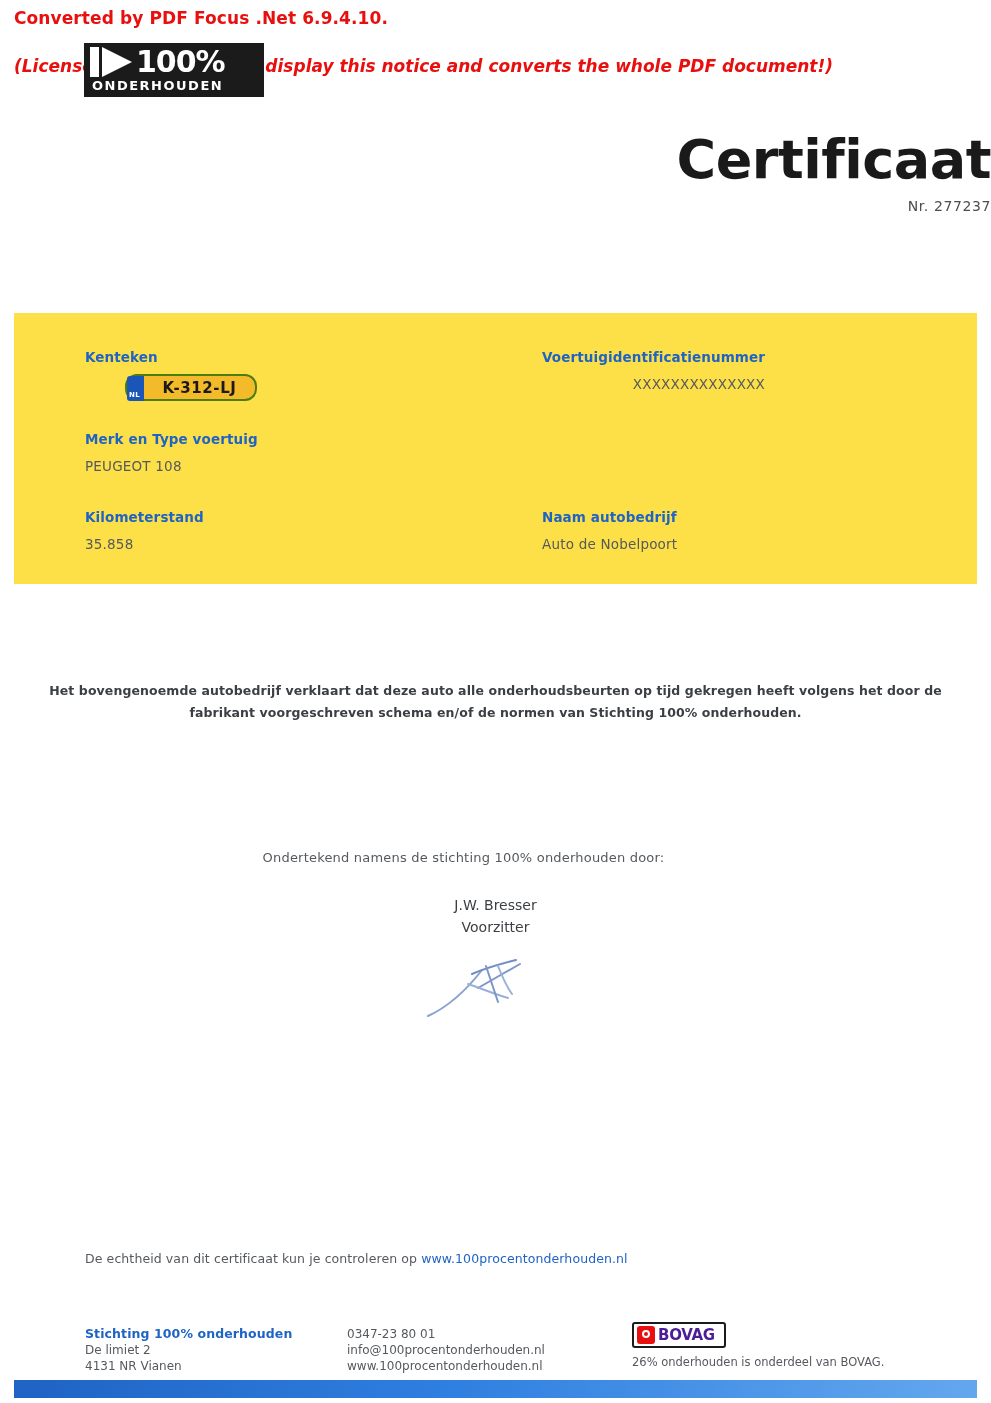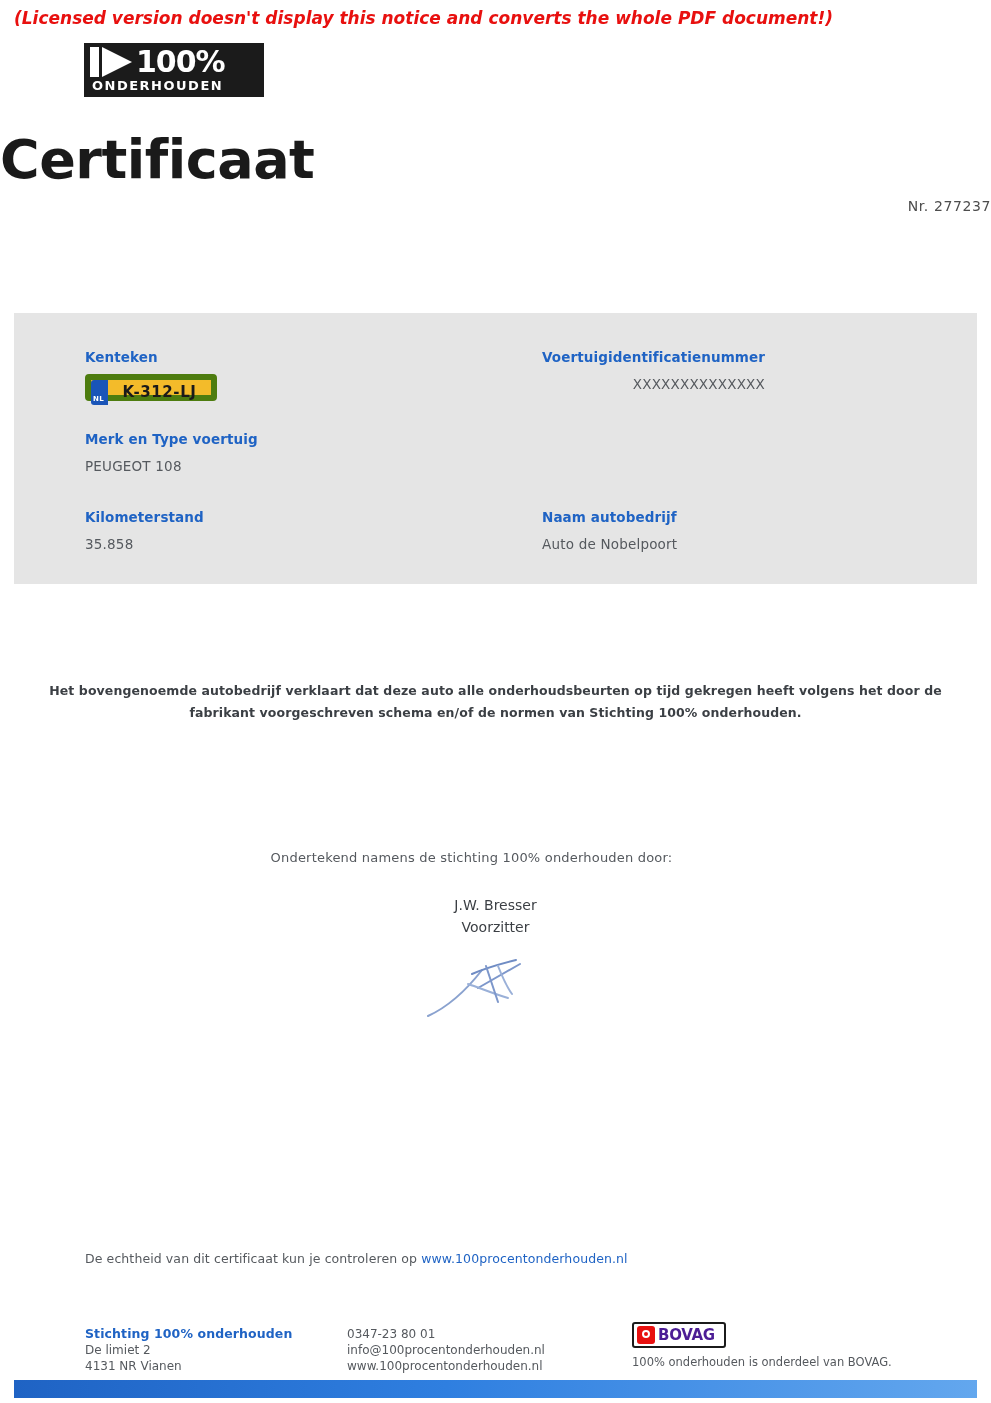--- a/index.html
+++ b/index.html
@@ -94,21 +94,21 @@
     font-size: 13px;
     letter-spacing: 1.5px;
   }
 
   
   .title {
     position: absolute;
     left: 0;
     top: 128px;
     width: 991px;
-    text-align: left;
+    text-align: right;
     font-size: 54px;
     font-weight: bold;
     color: #1a1a1a;
     letter-spacing: -0.5px;
   }
   .subtitle {
     position: absolute;
     left: 0;
     top: 198px;
     width: 991px;
@@ -118,21 +118,21 @@
     letter-spacing: 0.6px;
   }
 
   
   .panel {
     position: absolute;
     left: 14px;
     top: 313px;
     width: 963px;
     height: 271px;
-    background: #e5e5e5;
+    background: #fde047;
   }
   .field {
     position: absolute;
   }
   .field-label {
     font-size: 13.5px;
     font-weight: bold;
     color: #1f63c4;
     letter-spacing: 0.1px;
     white-space: nowrap;
@@ -152,24 +152,25 @@
   .f-vin      { left: 528px; top: 36px; text-align: right; }
   .f-datum    { left: 528px; top: 118px; }
   .f-bedrijf  { left: 528px; top: 196px; }
 
   
   .plate {
     margin-top: 9px;
     width: 132px;
     height: 27px;
     background: #f3bb2a;
-    border: 6px solid #4d7c0f;
-    border-radius: 4px;
+    border: 2px solid #4d7c0f;
+    border-radius: 12px;
     position: relative;
     box-sizing: border-box;
+    margin-left: 40px;
   }
   .plate-eu {
     position: absolute;
     left: 0;
     top: 0;
     width: 17px;
     height: 25px;
     background: #1a55b8;
     border-radius: 3px 0 0 3px;
   }
@@ -213,21 +214,20 @@
   
   .sig-intro {
     position: absolute;
     left: 0;
     top: 850px;
     width: 927px;
     text-align: center;
     font-size: 13px;
     color: #55595e;
     letter-spacing: 0.2px;
-    margin-left: 8px;
   }
   .sig-name {
     position: absolute;
     left: 0;
     top: 894px;
     width: 991px;
     text-align: center;
     font-size: 14px;
     color: #3b3f44;
     line-height: 22px;
@@ -335,20 +335,21 @@
     top: 1380px;
     width: 963px;
     height: 18px;
     background: linear-gradient(to right, #1f63c4 0%, #2f7fe0 45%, #63a7ee 100%);
   }
 </style>
 </head>
 <body>
 
 <div class="notice">
+  <p class="notice-line1">Converted by PDF Focus .Net 6.9.4.10.</p>
   <p class="notice-line2">(Licensed version doesn't display this notice and converts the whole PDF document!)</p>
 </div>
 
 <div class="logo">
   <div class="logo-shape">
     <div class="bar"></div>
     <div class="wedge"></div>
   </div>
   <div class="logo-100">100%</div>
   <div class="logo-sub">ONDERHOUDEN</div>
@@ -424,16 +425,16 @@
   <div>0347-23 80 01</div>
   <div>info@100procentonderhouden.nl</div>
   <div>www.100procentonderhouden.nl</div>
 </div>
 
 <div class="footer-col3">
   <div class="bovag">
     <div class="bovag-dot"></div>
     <div class="bovag-text">BOVAG</div>
   </div>
-  <div class="bovag-note">100% onderhouden is onderdeel van BOVAG.</div>
+  <div class="bovag-note">26% onderhouden is onderdeel van BOVAG.</div>
 </div>
 
 <div class="bottom-bar"></div>
 
 </body></html>

